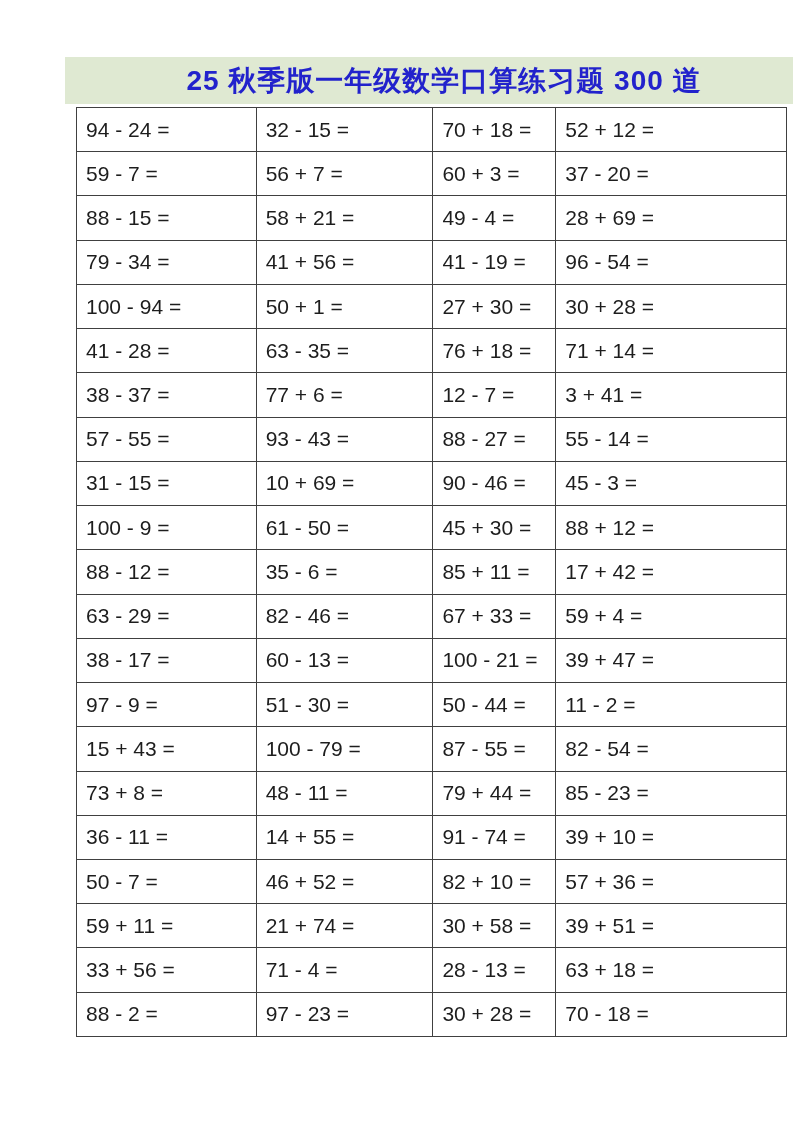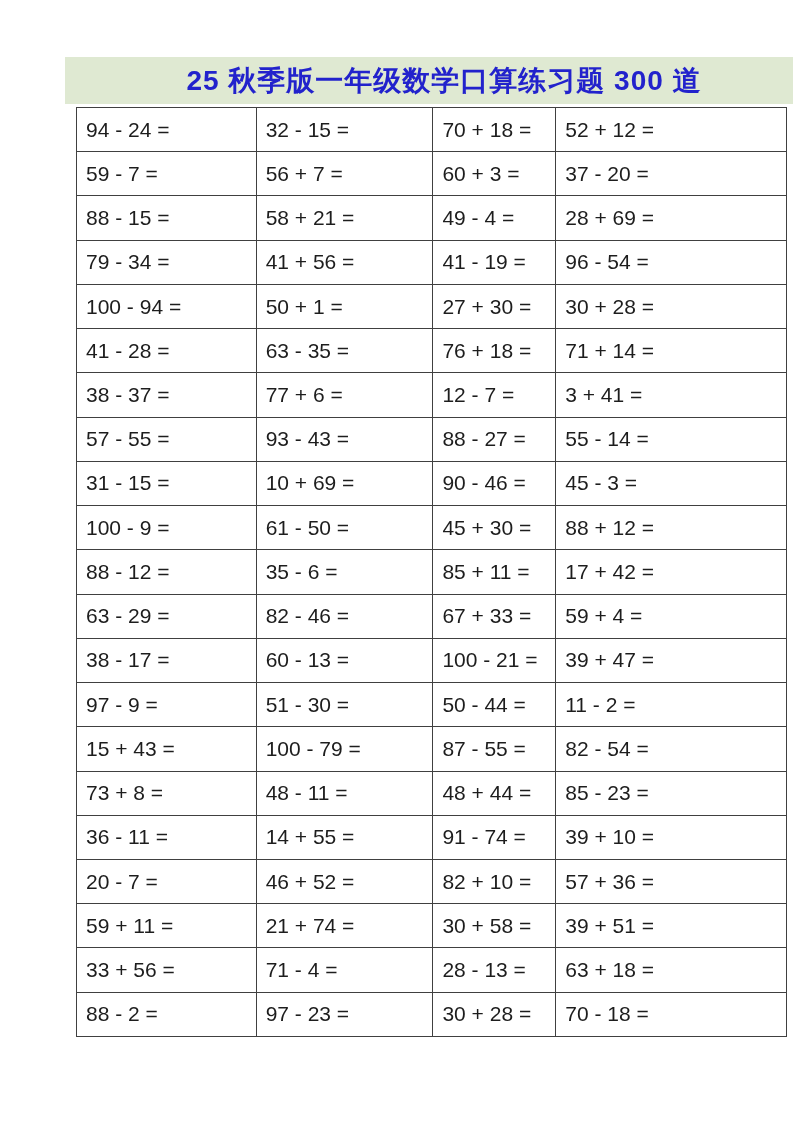--- a/index.html
+++ b/index.html
@@ -162,31 +162,31 @@
         </tr>
         <tr>
           <td>15 + 43 =</td>
           <td>100 - 79 =</td>
           <td>87 - 55 =</td>
           <td>82 - 54 =</td>
         </tr>
         <tr>
           <td>73 + 8 =</td>
           <td>48 - 11 =</td>
-          <td>48 + 44 =</td>
+          <td>79 + 44 =</td>
           <td>85 - 23 =</td>
         </tr>
         <tr>
           <td>36 - 11 =</td>
           <td>14 + 55 =</td>
           <td>91 - 74 =</td>
           <td>39 + 10 =</td>
         </tr>
         <tr>
-          <td>20 - 7 =</td>
+          <td>50 - 7 =</td>
           <td>46 + 52 =</td>
           <td>82 + 10 =</td>
           <td>57 + 36 =</td>
         </tr>
         <tr>
           <td>59 + 11 =</td>
           <td>21 + 74 =</td>
           <td>30 + 58 =</td>
           <td>39 + 51 =</td>
         </tr>

